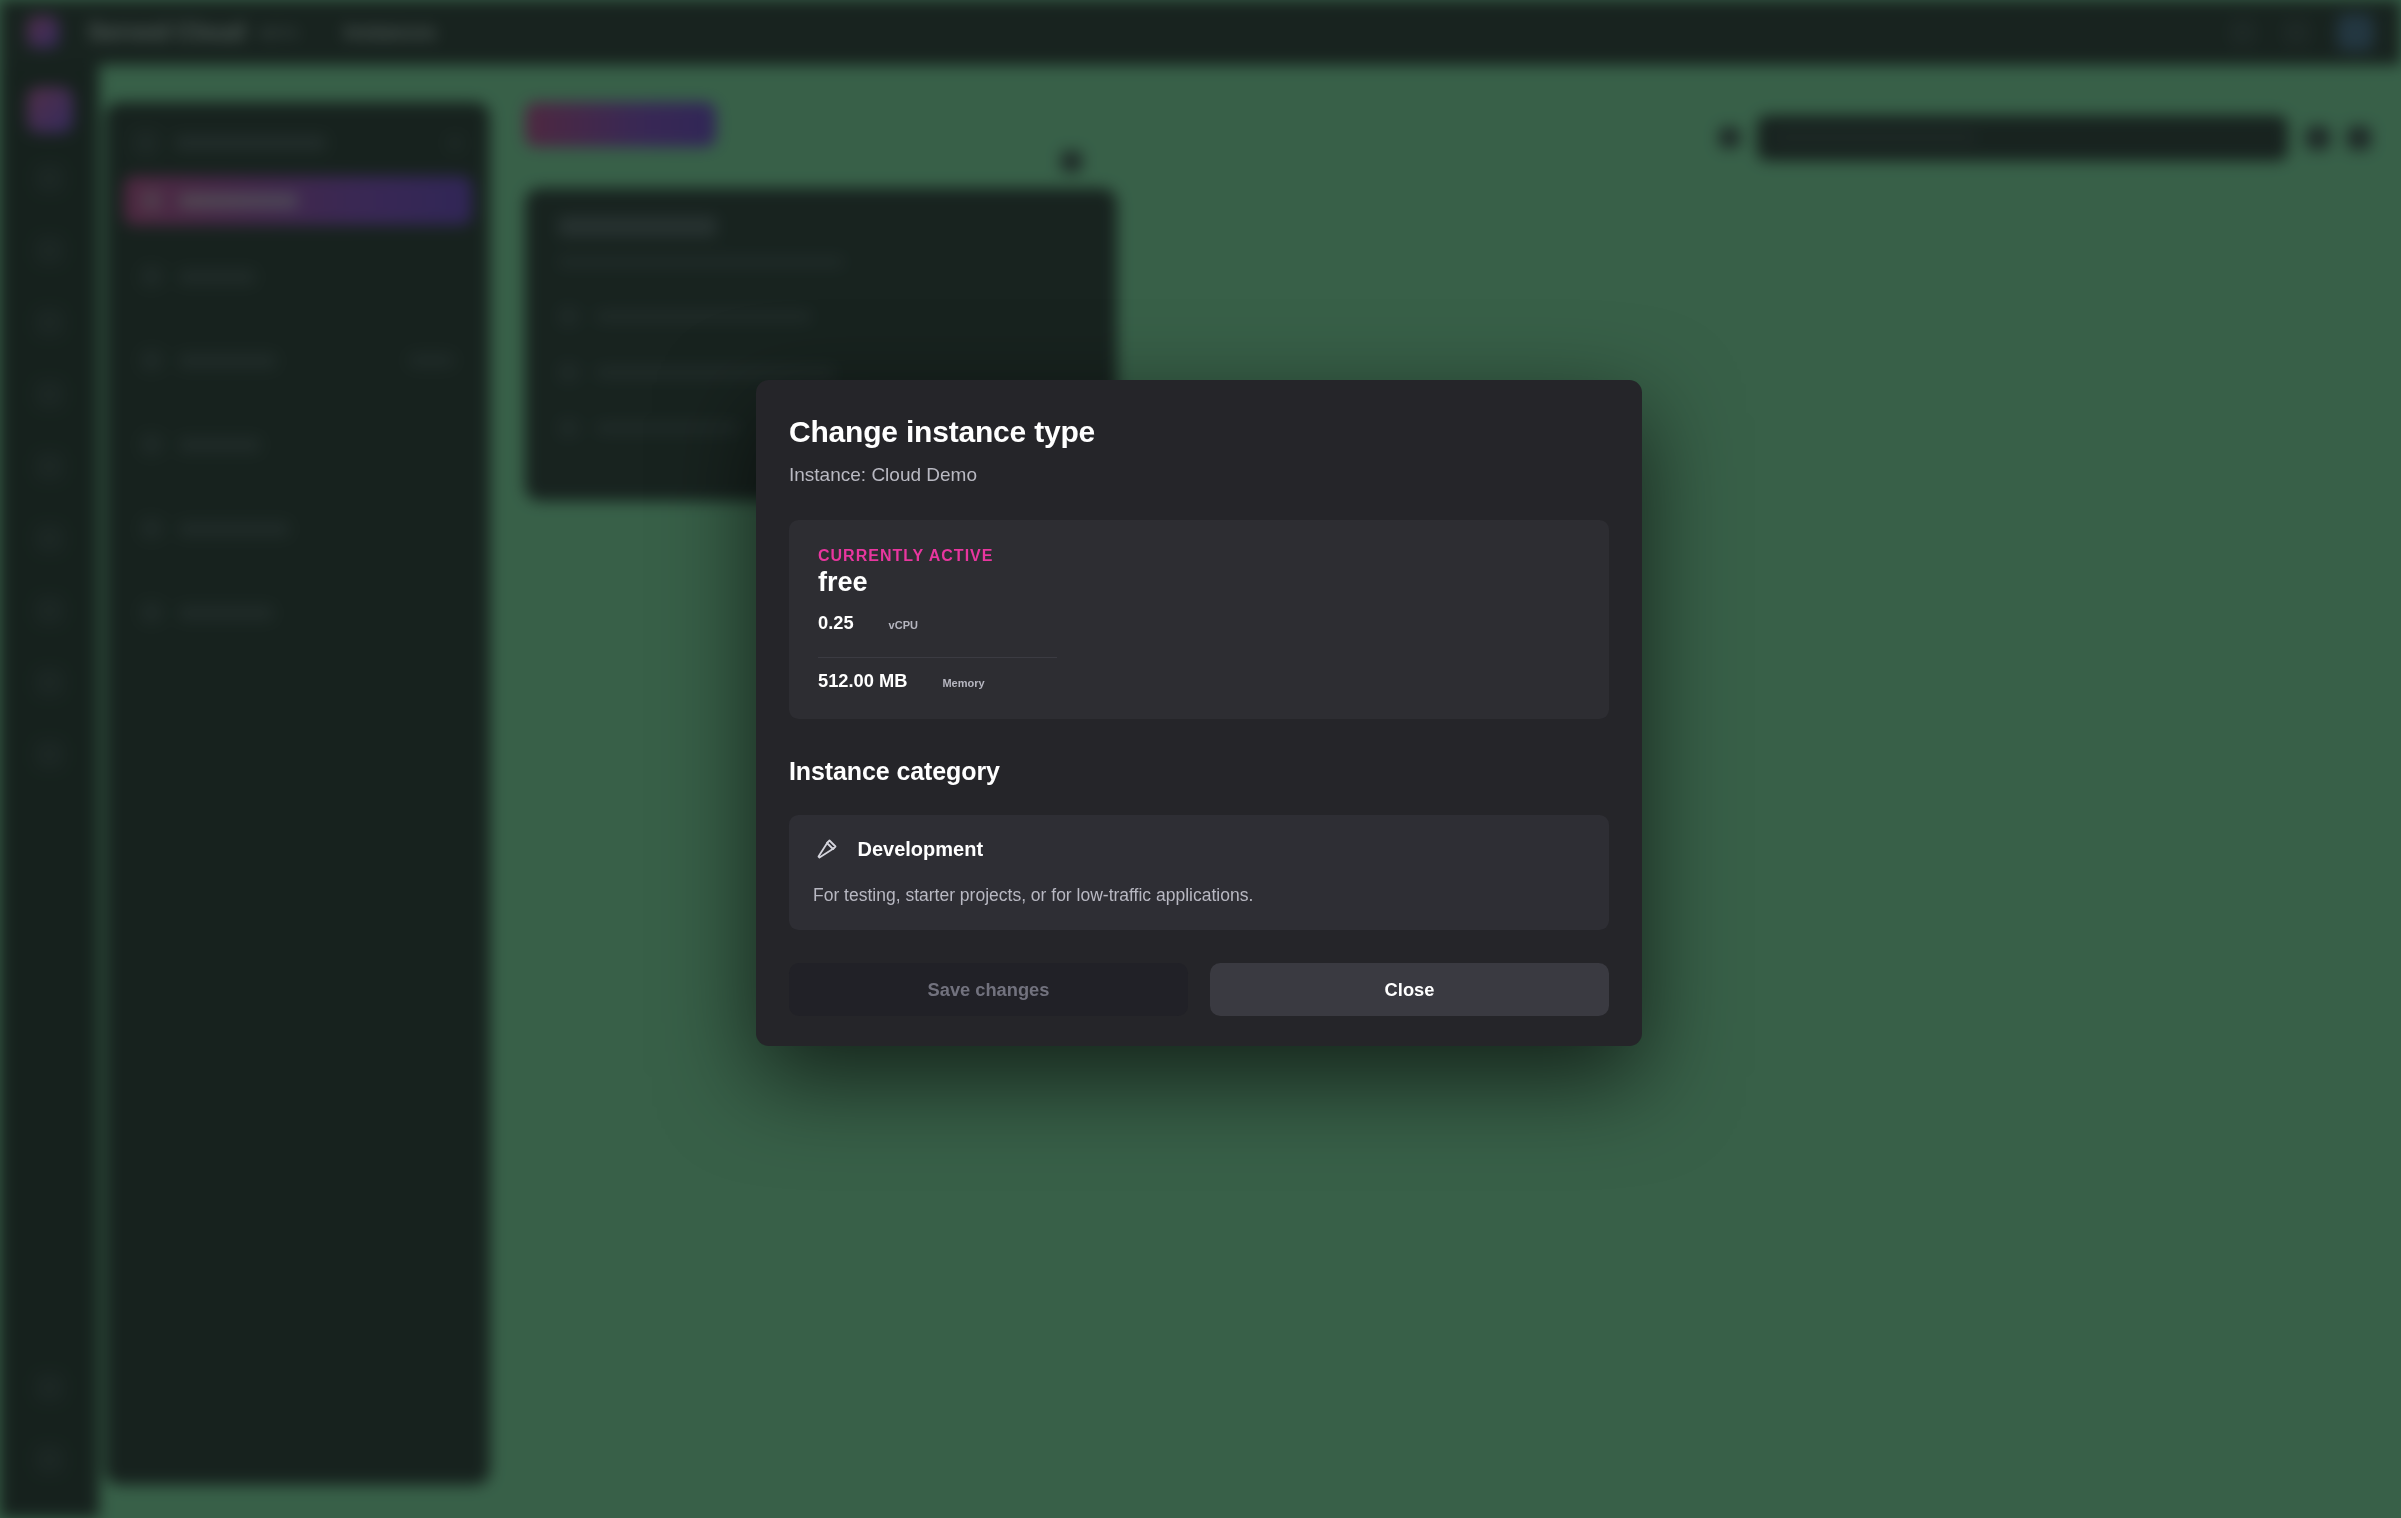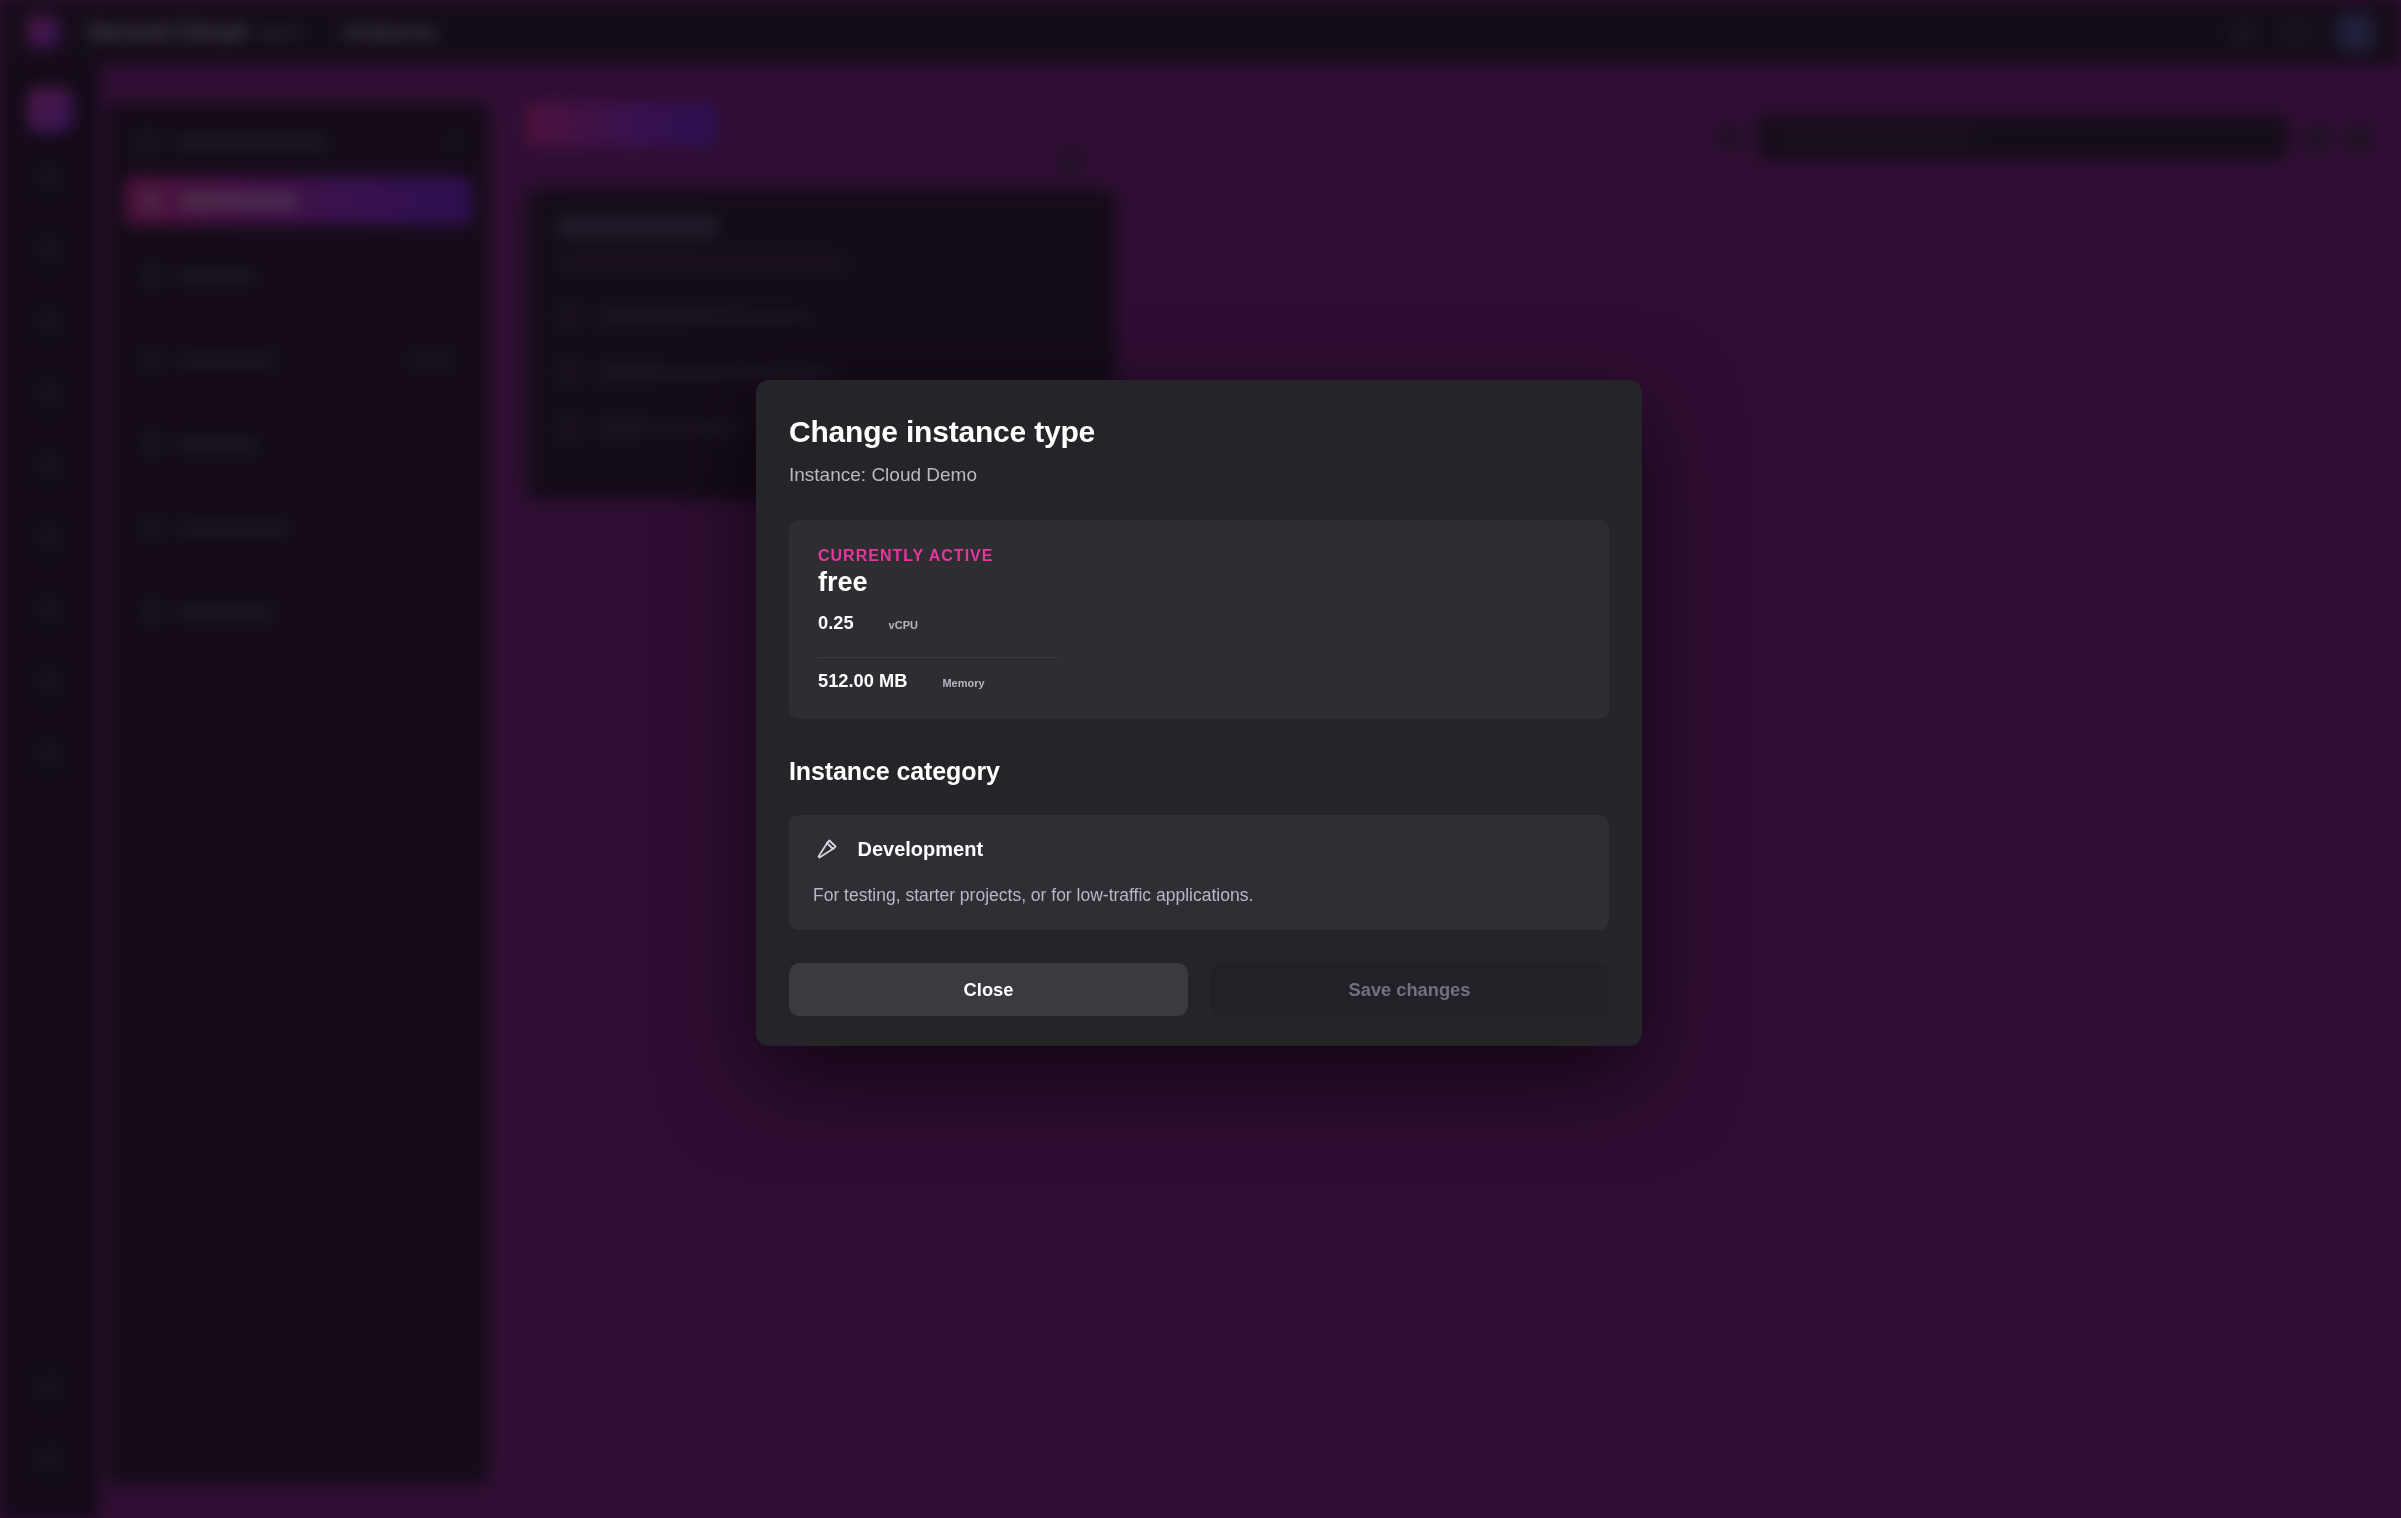--- a/index.html
+++ b/index.html
@@ -10,21 +10,21 @@
     height: 1518px;
     background: #0b0b0e;
     font-family: "Liberation Sans", sans-serif;
     overflow: hidden;
   }
 
   #app {
     position: relative;
     width: 2401px;
     height: 1518px;
-    background: #701a75;
+    background: #86efac;
   }
 
   
   .bg-layer {
     position: absolute;
     inset: 0;
     filter: blur(7.2px);
     opacity: .72;
   }
 
@@ -561,19 +561,19 @@
             </svg>
           </span>
           <span class="cat-name">Development</span>
         </div>
         <div class="cat-desc">For testing, starter projects, or for low-traffic applications.</div>
       </div>
 
     </div>
 
     <div class="footer">
+      <button class="btn btn-save">Save changes</button>
       <button class="btn btn-close">Close</button>
-      <button class="btn btn-save">Save changes</button>
     </div>
 
   </div>
 </div>
 
 
 </body></html>

